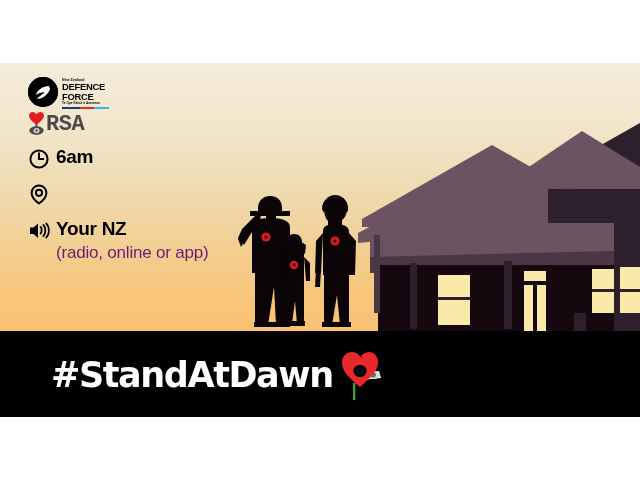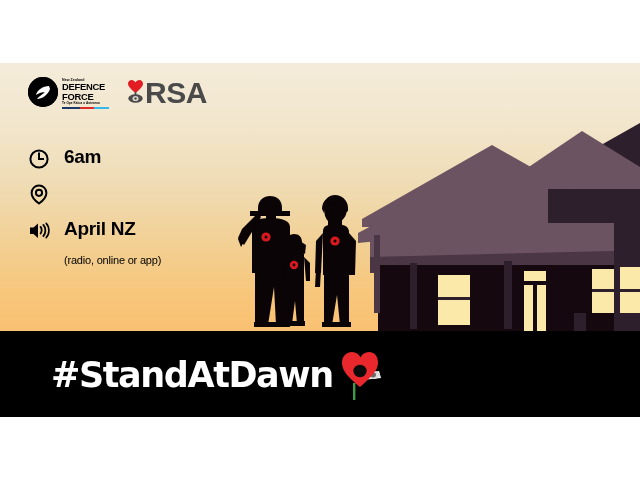--- a/index.html
+++ b/index.html
@@ -65,22 +65,22 @@
     height: 145px;
   }
 
   
   #logos {
     position: absolute;
     left: 28px;
     top: 14px;
     display: flex;
     align-items: flex-start;
-    gap: 18px;
     z-index: 6;
+    flex-direction: column;
   }
   .ndf-logo {
     display: flex;
     align-items: flex-start;
     gap: 4px;
   }
   .ndf-disc {
     width: 30px; height: 30px;
     border-radius: 50%;
     background: #000;
@@ -126,62 +126,61 @@
     gap: 1px;
     margin-top: 2px;
   }
   .rsa-badge {
     position: relative;
     width: 17px;
     height: 26px;
     flex: none;
   }
   .rsa-text {
-    font-size: 30px;
+    font-size: 22px;
     font-weight: bold;
     color: #4a4a4a;
     letter-spacing: -0.5px;
     line-height: 25px;
-    font-family: Liberation Sans, sans-serif;
+    font-family: Liberation Mono, monospace;
   }
 
   
   #info-list {
     position: absolute;
     left: 28px;
     top: 83px;
     z-index: 6;
   }
   .info-row {
     display: flex;
     align-items: flex-start;
     margin-bottom: 9px;
-    gap: 8px;
   }
   .info-icon {
     width: 26px;
     flex: none;
     padding-top: 1px;
   }
   .info-text-wrap { padding-left: 2px; }
   .info-label {
     font-size: 19px;
     font-weight: bold;
     color: #000;
     line-height: 21px;
     letter-spacing: -0.3px;
     white-space: nowrap;
   }
   .info-sub {
-    font-size: 11px;
-    color: #000000;
+    font-size: 17px;
+    color: #701a75;
     line-height: 14px;
     letter-spacing: -0.2px;
     white-space: nowrap;
-    margin-top: 14px;
+    margin-top: 7px;
   }
 
   
   #banner {
     position: absolute;
     left: 0;
     top: 272px;
     width: 640px;
     height: 82px;
     background: #000000;
@@ -379,21 +378,21 @@
     <div class="info-row">
       <div class="info-icon">
         <svg width="22" height="22" viewBox="0 0 22 22">
           <path d="M2 8.5 L5.5 8.5 L10 4.5 L10 19 L5.5 15 L2 15 Z" fill="#000"></path>
           <path d="M12.6 8 C14 9.4,14 13,12.6 14.6" fill="none" stroke="#000" stroke-width="1.8" stroke-linecap="round"></path>
           <path d="M15.4 6 C18 8.6,18 14.4,15.4 17" fill="none" stroke="#000" stroke-width="1.8" stroke-linecap="round"></path>
           <path d="M18.2 4.4 C21.8 8,21.8 15,18.2 18.6" fill="none" stroke="#000" stroke-width="1.6" stroke-linecap="round"></path>
         </svg>
       </div>
       <div class="info-text-wrap">
-        <div class="info-label">April NZ</div>
+        <div class="info-label">Your NZ</div>
         <div class="info-sub">(radio, online or app)</div>
       </div>
     </div>
 
   </div>
 
   <div id="banner">
     <div id="hashtag-wrap">
       <div id="hashtag">#StandAtDawn</div>
       <div id="poppy-mark">

